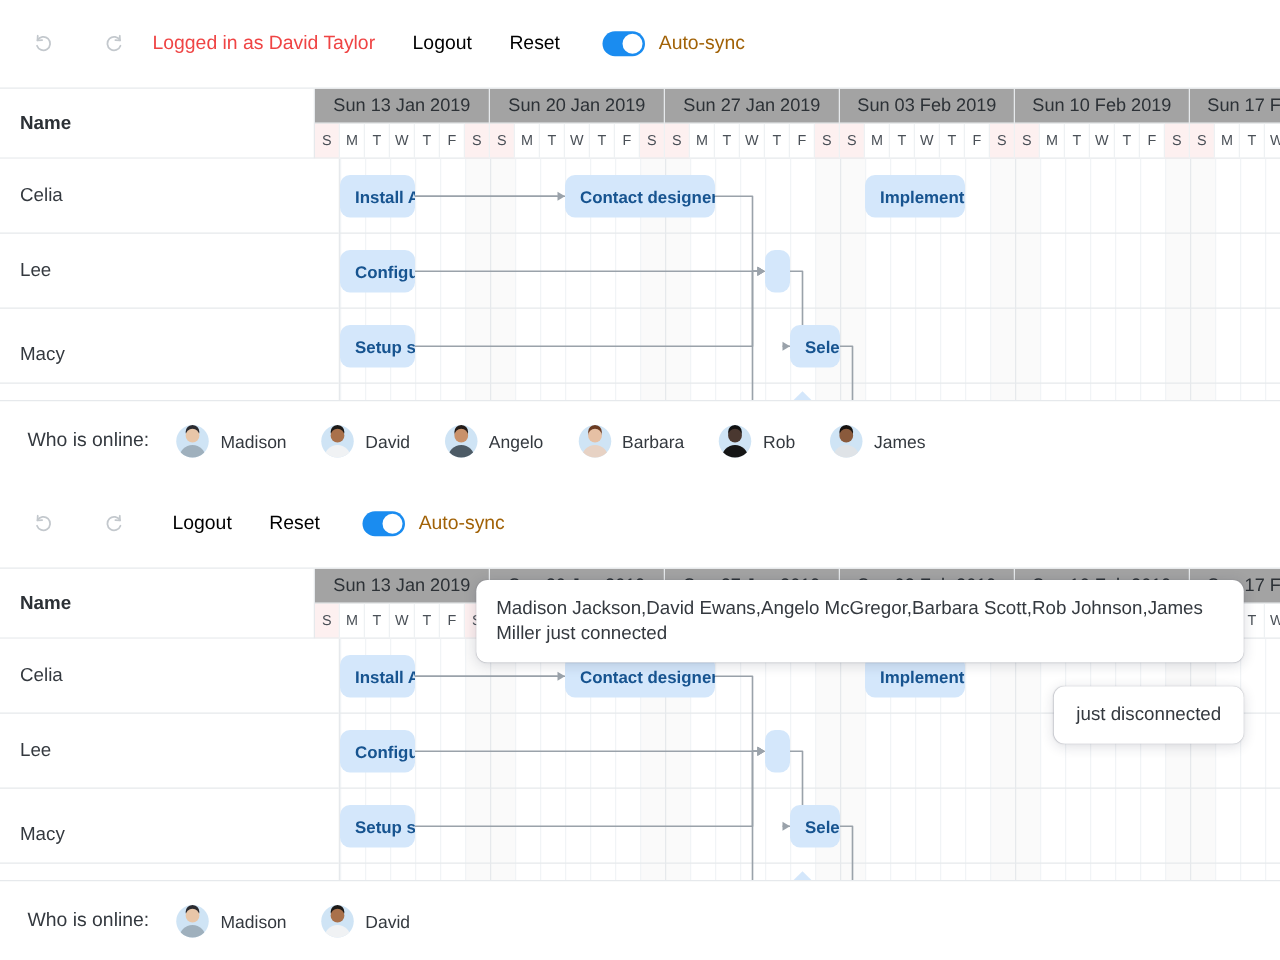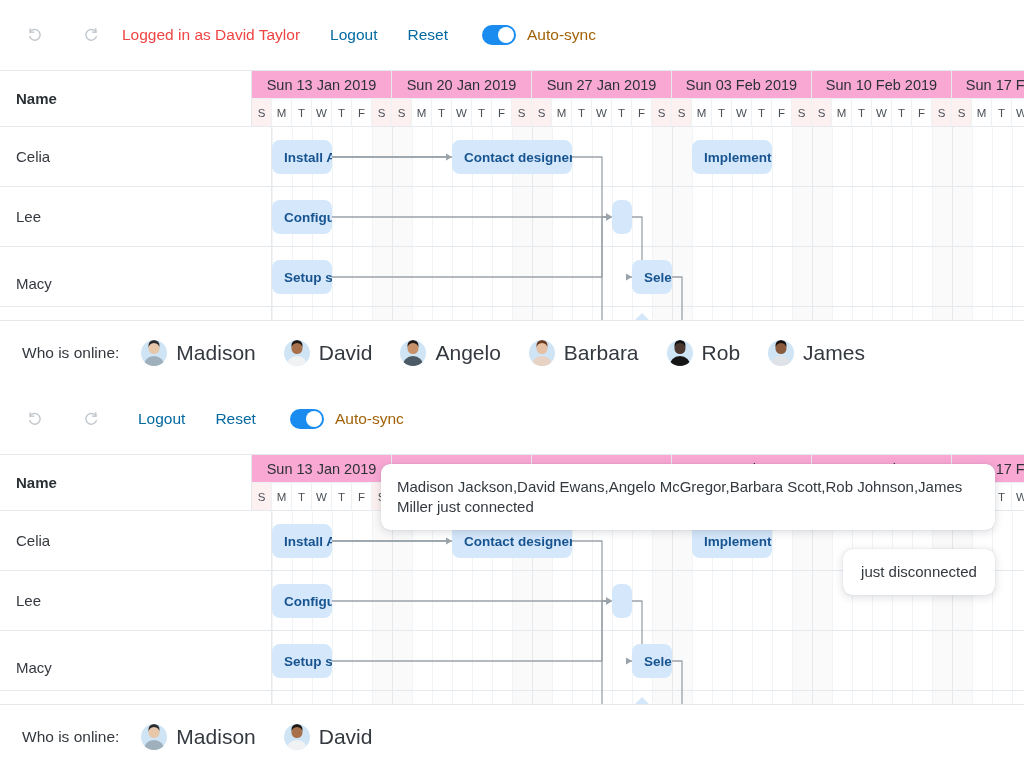--- a/index.html
+++ b/index.html
@@ -38,21 +38,21 @@
   }
   .icon-btn svg { display: block; }
   .tb-spacer-a { width: 22px; }
   .logged-label {
     color: #ef4444;
     font-size: 15.5px;
     margin-left: 14px;
     white-space: nowrap;
   }
   .tb-link {
-    color: #0369a1;
+    color: #000000;
     font-size: 15.5px;
     margin-left: 30px;
     cursor: pointer;
     white-space: nowrap;
   }
   .switch-wrap {
     display: flex; align-items: center;
     margin-left: 34px;
     cursor: pointer;
   }
@@ -103,21 +103,21 @@
   .weeks { display: flex; height: 56px; }
   .week { width: 140px; flex: none; }
   .week-title {
     height: 28px;
     display: flex; align-items: center; justify-content: center;
     font-size: 14.5px;
     color: #2c3136;
     border-right: 1px solid #e6e9ec;
     border-bottom: 1px solid #eef1f3;
     white-space: nowrap;
-    background: #f9a8d4;
+    background: #a3a3a3;
   }
   .days { display: flex; height: 28px; }
   .day {
     width: 20px; flex: none;
     display: flex; align-items: center; justify-content: center;
     font-size: 11.5px; color: #4a5057;
     border-right: 1px solid #eef1f3;
     border-bottom: 1px solid #e6e9ec;
     background: #fff;
   }
@@ -202,21 +202,21 @@
   .avatar .head {
     position: absolute; left: 50%; top: 3px;
     width: 11px; height: 11px; border-radius: 50%;
     transform: translateX(-50%);
   }
   .avatar .body {
     position: absolute; left: 50%; bottom: -7px;
     width: 21px; height: 17px; border-radius: 11px 11px 0 0;
     transform: translateX(-50%);
   }
-  .person-name { font-size: 21px; color: #34393f; white-space: nowrap; }
+  .person-name { font-size: 14px; color: #34393f; white-space: nowrap; }
 
   
   .toast {
     position: absolute;
     background: #fff;
     border-radius: 9px;
     box-shadow: 0 2px 10px rgba(30,40,60,.16), 0 0 1px rgba(30,40,60,.25);
     font-size: 15px;
     line-height: 1.32;
     color: #34393f;

